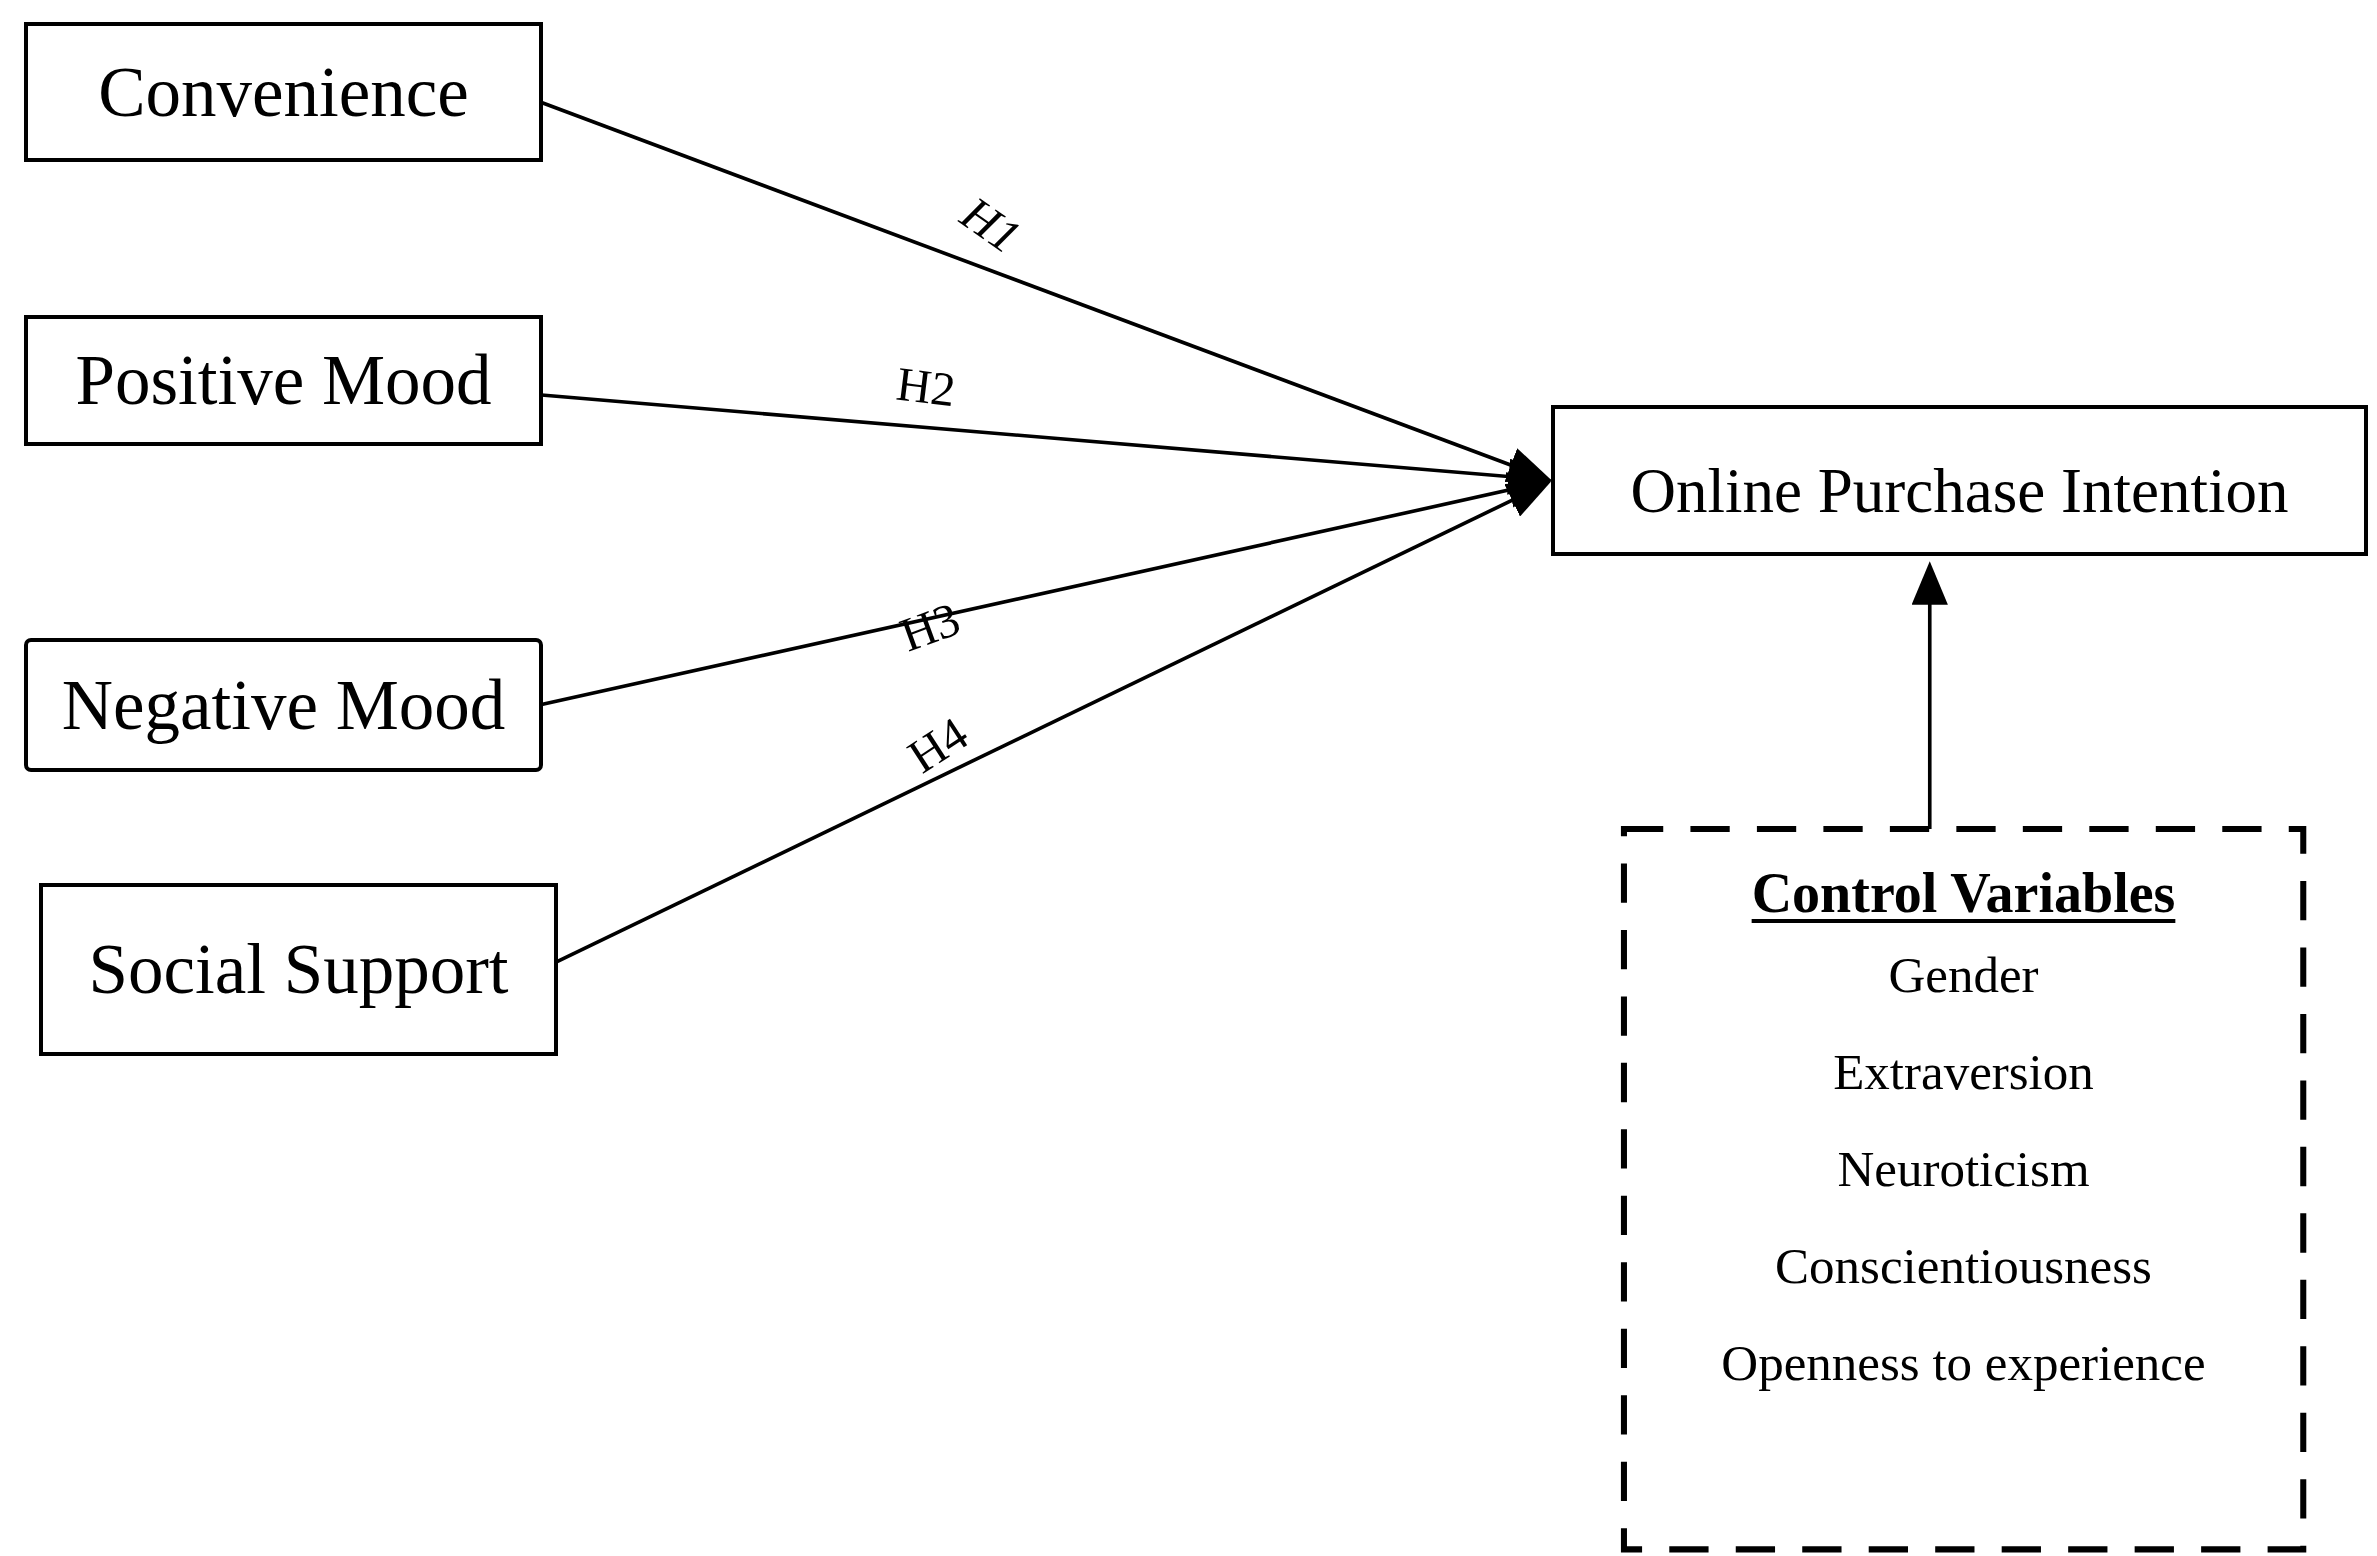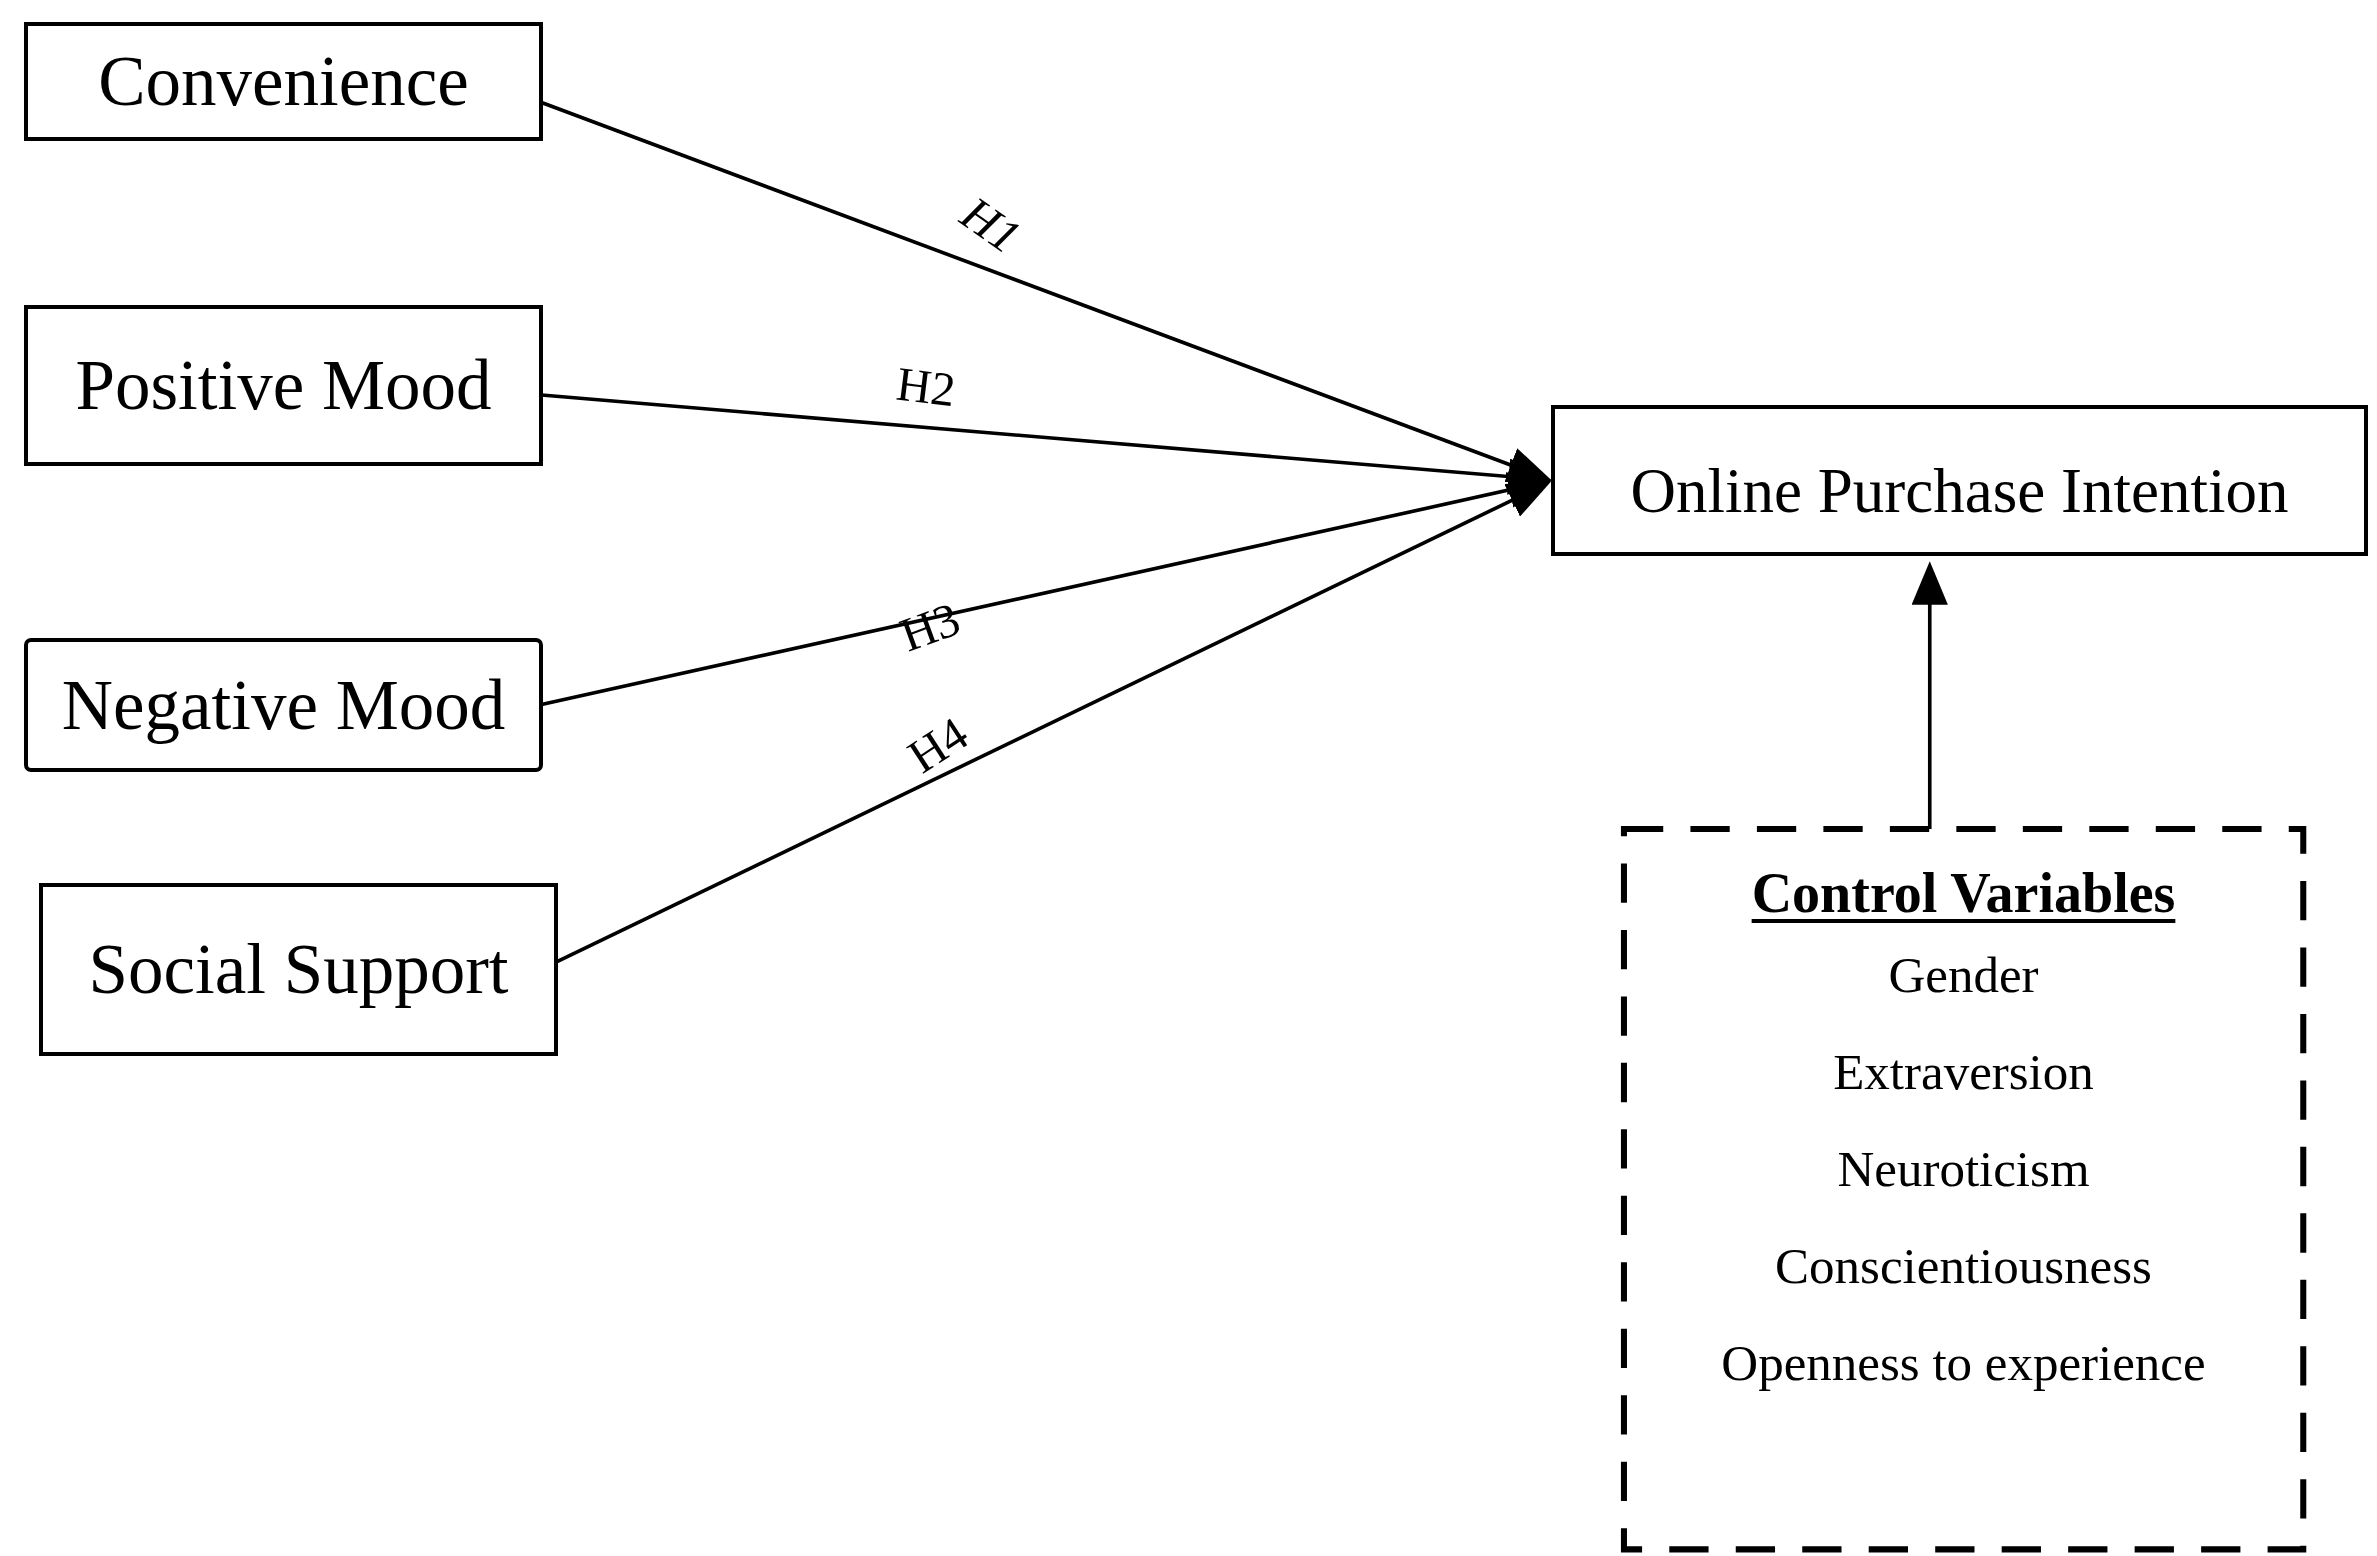--- a/index.html
+++ b/index.html
@@ -33,22 +33,22 @@
     align-items: center;
     justify-content: center;
     z-index: 2;
   }
   .node-label {
     font-size: 71px;
     line-height: 1;
     white-space: nowrap;
     text-align: center;
   }
-  #box-convenience   { left: 24px;  top: 22.4px;   width: 519px;  height: 119px; }
-  #box-positive-mood { left: 24px;  top: 305px;  width: 519px;  height: 161px; }
+  #box-convenience   { left: 24px;  top: 22.4px;   width: 519px;  height: 140px; }
+  #box-positive-mood { left: 24px;  top: 315px;  width: 519px;  height: 131px; }
   #box-negative-mood { left: 24px;  top: 638px; width: 519px;  height: 134px; border-radius: 7px; }
   #box-social-support{ left: 39px;  top: 883px; width: 519px;  height: 173px; }
   #box-outcome       { left: 1551px; top: 405px; width: 817px; height: 151px; }
   #box-outcome .node-label { font-size: 63px; margin-top: 21px; }
 
   .hypothesis-label {
     position: absolute;
     font-size: 48px;
     line-height: 1;
     white-space: nowrap;

